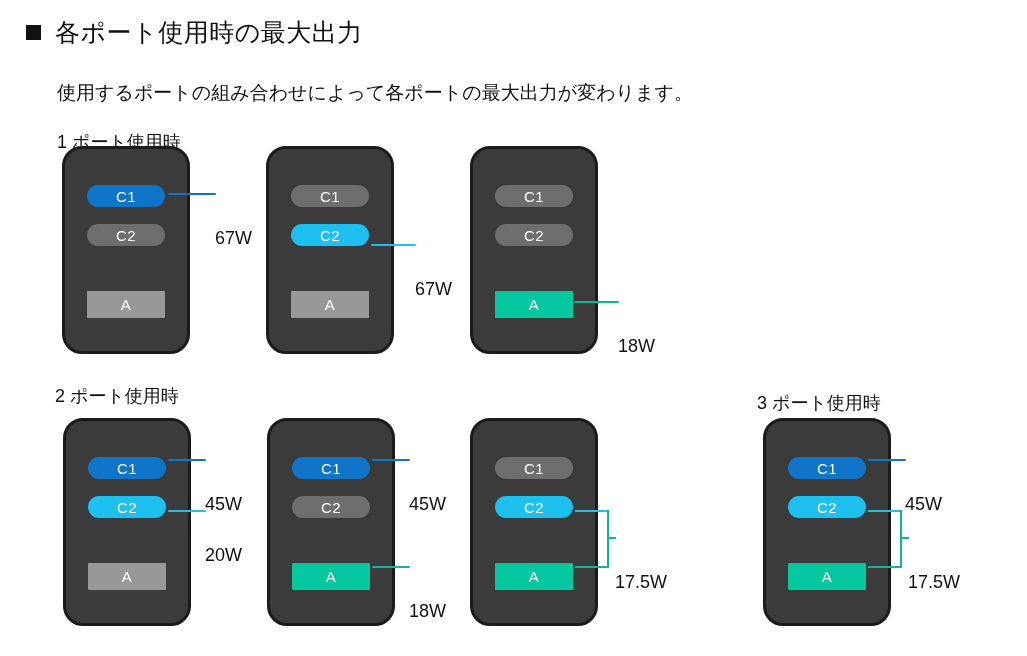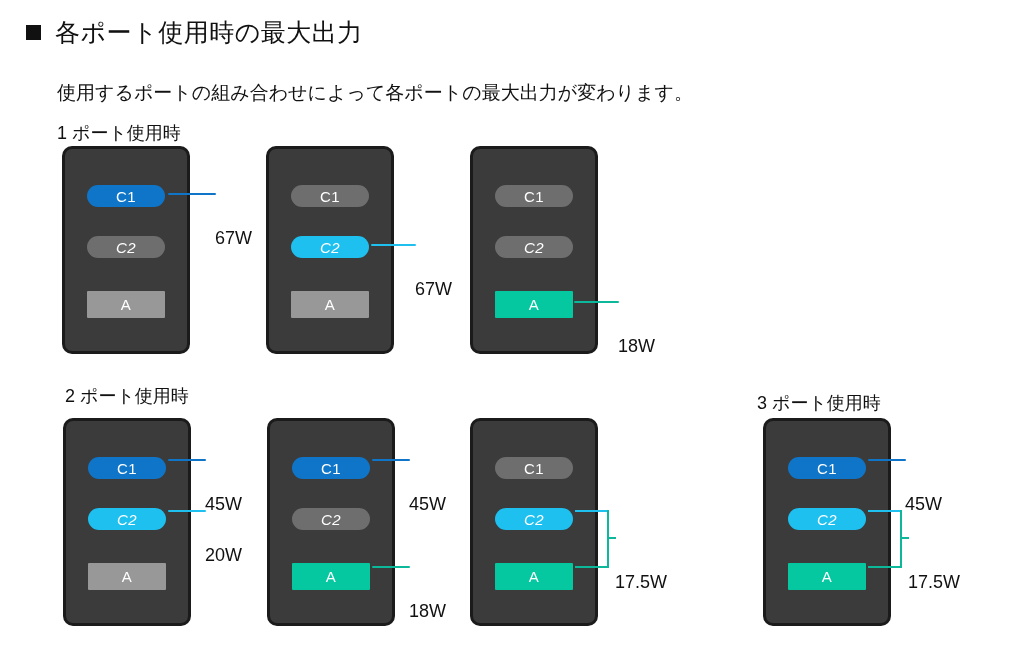--- a/index.html
+++ b/index.html
@@ -32,42 +32,42 @@
   .section-label{
     position:absolute;font-size:18px;color:#111;white-space:nowrap;
   }
 
   
   .device{
     position:absolute;
     width:128px;height:208px;
     background:#3b3b3b;
     border:3px solid #1b1b1b;
-    border-radius:10px;
+    border-radius:20px;
     box-sizing:border-box;
   }
   .device .port{
     position:absolute;
     left:50%;transform:translateX(-50%);
     display:flex;align-items:center;justify-content:center;
     color:#ffffff;
     font-size:15px;
     letter-spacing:.3px;
     box-sizing:border-box;
   }
   
   .port.c{
     width:78px;height:22px;border-radius:11px;
   }
   
   .port.a{
     width:78px;height:27px;border-radius:1px;
   }
   .port.c1{top:36px;}
-  .port.c2{top:87px;font-style:italic;}
+  .port.c2{top:75px;}
   .port.a{top:142px;}
 
   .port.c.on-c1{background:#0f75c9;}
   .port.c.on-c2{background:#1ec0ef;}
   .port.a.on-a{background:#05c8a0;}
   .port.c.off{background:#6e6e6e;}
   .port.a.off{background:#989898;}
 
   
   .lead{
@@ -92,22 +92,22 @@
 </style>
 </head>
 <body>
 
 <div class="page-title">
   <span class="title-bullet"></span>
   <span>各ポート使用時の最大出力</span>
 </div>
 <div class="page-subtitle">使用するポートの組み合わせによって各ポートの最大出力が変わります。</div>
 
-<div class="section-label" style="left:57px;top:121px;text-align:center;">1 ポート使用時</div>
-<div class="section-label" style="left:65px;top:384px;text-align:right;">2 ポート使用時</div>
+<div class="section-label" style="left:57px;top:130px;text-align:center;">1 ポート使用時</div>
+<div class="section-label" style="left:55px;top:384px;text-align:right;">2 ポート使用時</div>
 <div class="section-label" style="left:757px;top:384px;margin-top:7px;">3 ポート使用時</div>
 
 <div class="device" style="left:62px;top:146px;">
   <div class="port c on-c1 c1">C1</div>
   <div class="port c off c2">C2</div>
   <div class="port a off">A</div>
 </div>
 <div class="lead c1" style="left:168px;top:193px;width:48px;"></div>
 <div class="wlabel" style="left:215px;top:184px;">67W</div>
 

